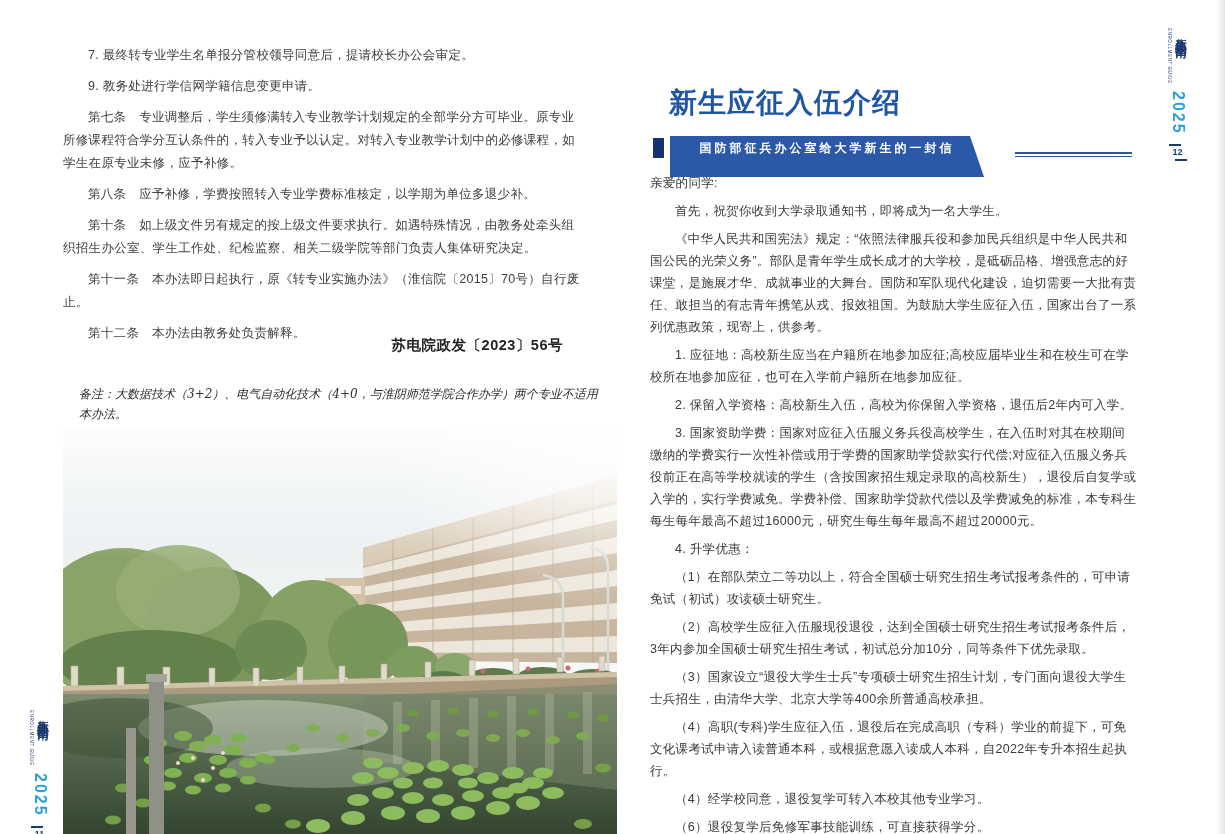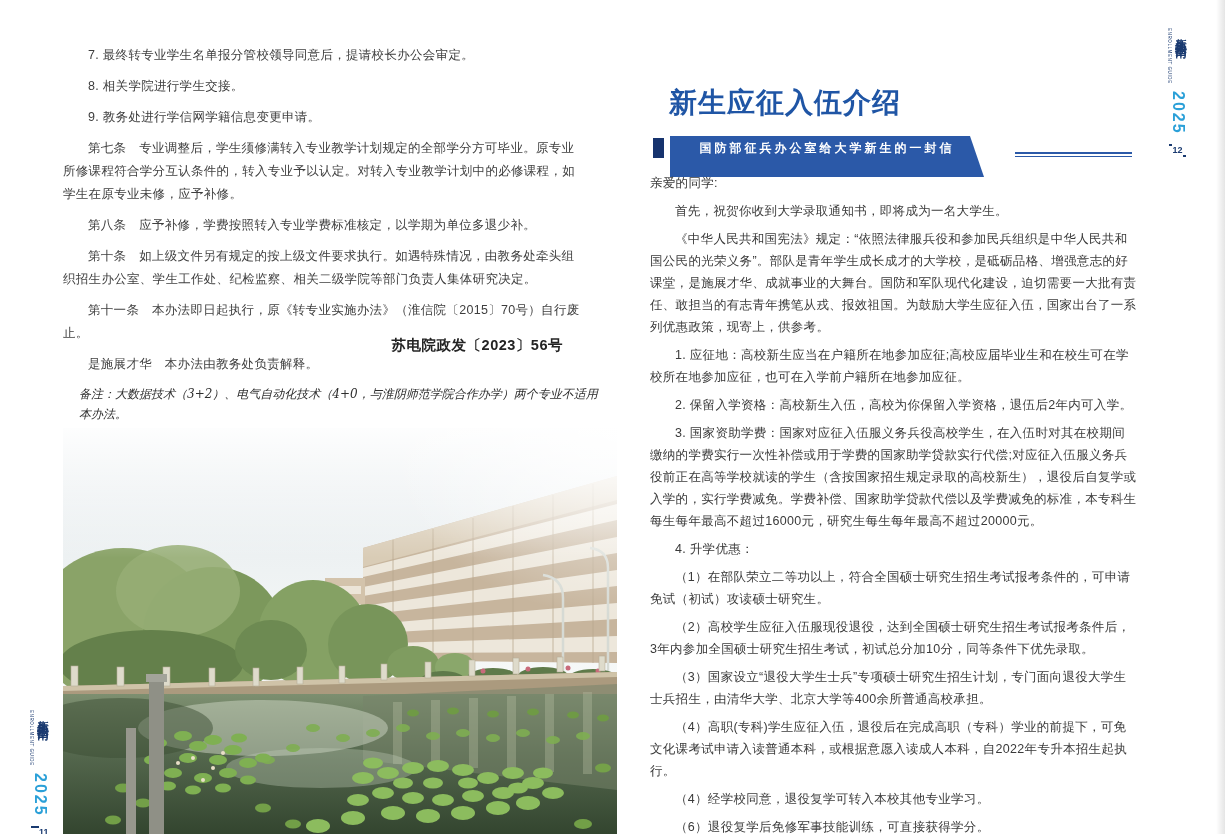--- a/index.html
+++ b/index.html
@@ -40,41 +40,40 @@
   .right-text .para{margin:0 0 6px 0;line-height:22px;}
   
   .side-tab{position:absolute;display:flex;flex-direction:column;align-items:center;row-gap:7px;}
   .tab-right{left:1167px;top:28px;}
   .tab-left{left:29px;top:710px;}
   .tab-head{display:flex;align-items:flex-start;}
   .tab-en{writing-mode:vertical-rl;font-size:4.5px;color:#1a3a70;letter-spacing:0.6px;margin-right:1px;}
   .tab-cn{writing-mode:vertical-rl;text-orientation:upright;
     font-size:11.5px;font-weight:700;color:#1a3a70;letter-spacing:2px;}
   .tab-year{writing-mode:vertical-rl;font-size:16px;font-weight:700;color:#2ba0d8;letter-spacing:2px;}
-  .tab-page{display:flex;flex-direction:row;width:18px;align-items:center;margin-top:3px;}
+  .tab-page{display:flex;flex-direction:column;width:18px;align-items:center;margin-top:3px;}
   .tab-page .ln{width:12px;height:2px;background:#1a3a70;}
   .tab-page .ln.top{align-self:flex-start;}
   .tab-page .ln.bot{align-self:flex-end;}
   .tab-page .num{font-size:9px;font-weight:700;color:#1a3a70;padding:2px 0;line-height:1;}
 </style>
 </head>
 <body>
 
 <div class="spread">
 
   <section>
     <div class="left-text">
         <p class="para">7. 最终转专业学生名单报分管校领导同意后，提请校长办公会审定。</p>
-        <p class="para">8. 相关学院进行学生交接。</p>
         <p class="para">9. 教务处进行学信网学籍信息变更申请。</p>
         <p class="para">第七条　专业调整后，学生须修满转入专业教学计划规定的全部学分方可毕业。原专业所修课程符合学分互认条件的，转入专业予以认定。对转入专业教学计划中的必修课程，如学生在原专业未修，应予补修。</p>
         <p class="para">第八条　应予补修，学费按照转入专业学费标准核定，以学期为单位多退少补。</p>
         <p class="para">第十条　如上级文件另有规定的按上级文件要求执行。如遇特殊情况，由教务处牵头组织招生办公室、学生工作处、纪检监察、相关二级学院等部门负责人集体研究决定。</p>
         <p class="para">第十一条　本办法即日起执行，原《转专业实施办法》（淮信院〔2015〕70号）自行废止。</p>
-        <p class="para">是施展才华　本办法由教务处负责解释。</p>
+        <p class="para">第十二条　本办法由教务处负责解释。</p>
       </div>
 
     <p class="doc-number">苏电院政发〔2023〕56号</p>
 
     <p class="note-line">备注：大数据技术（3+2）、电气自动化技术（4+0，与淮阴师范学院合作办学）两个专业不适用本办法。</p>
 
     <figure class="photo">
       <svg viewBox="0 0 554 406" preserveAspectRatio="none" xmlns="http://www.w3.org/2000/svg">
         <defs>
           <linearGradient id="sky" x1="0" y1="0" x2="0" y2="1">

